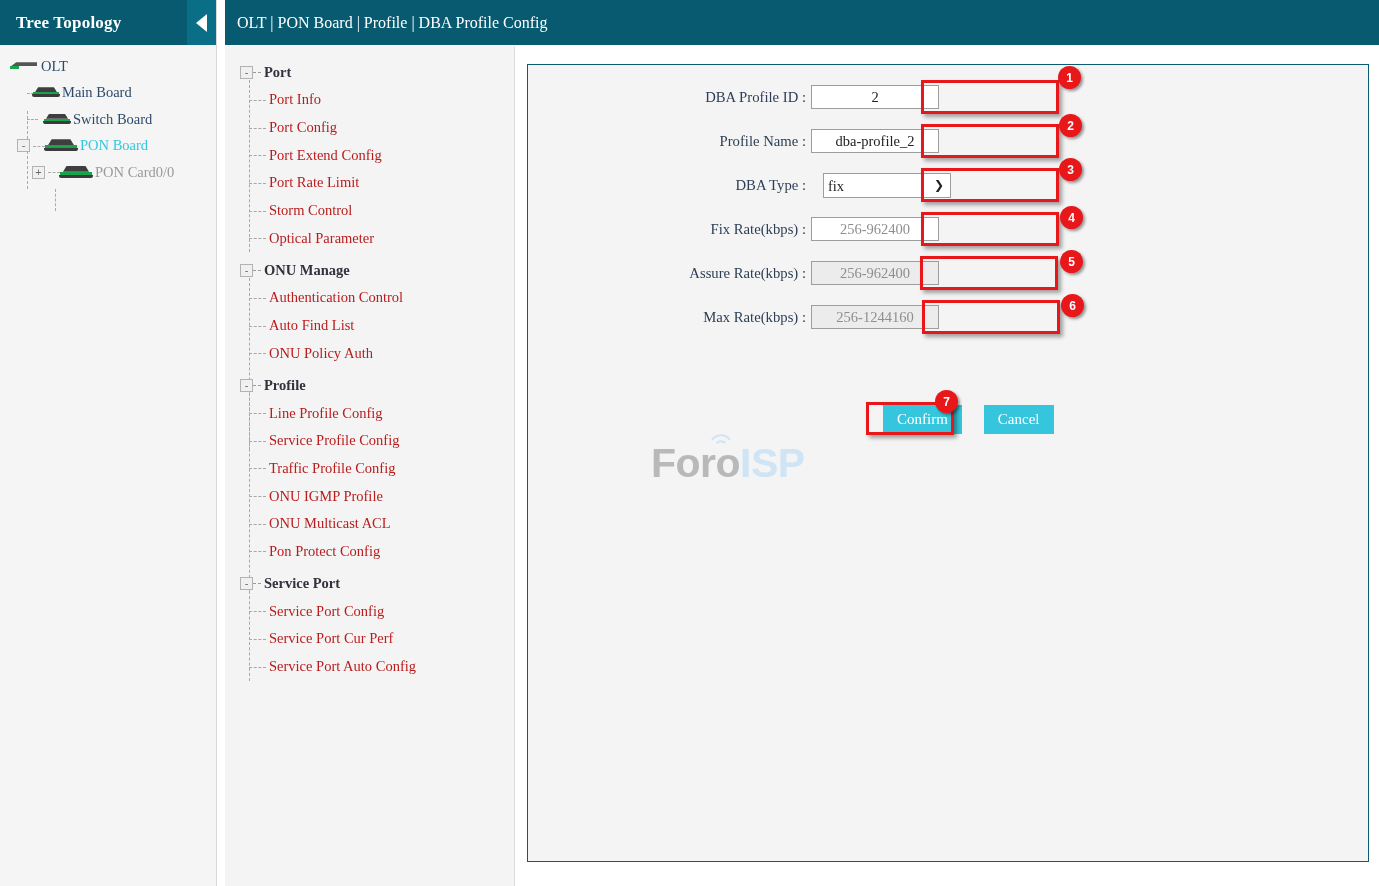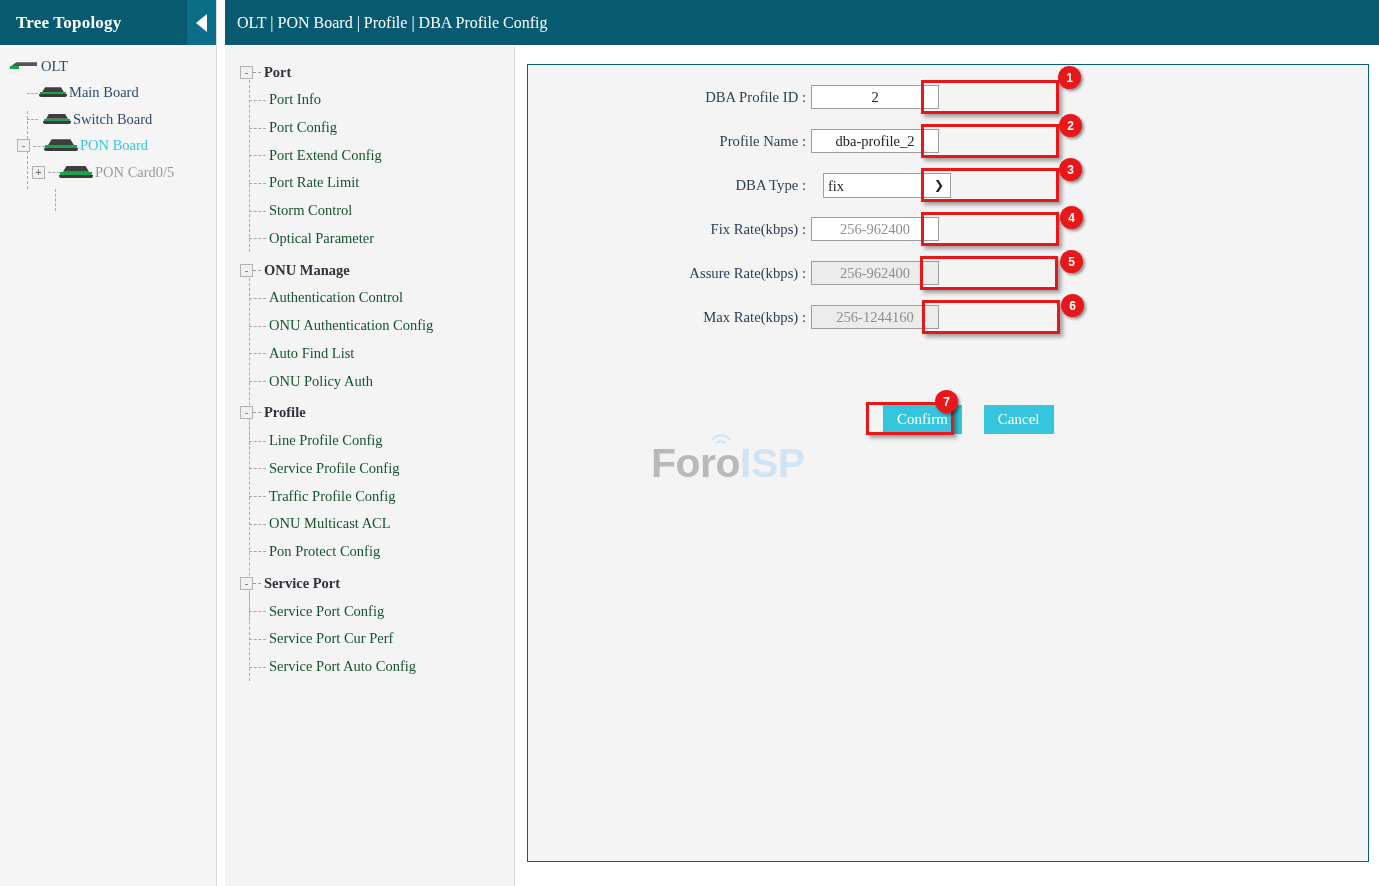--- a/index.html
+++ b/index.html
@@ -92,21 +92,21 @@
     position: absolute; left: 225px; top: 46px; width: 290px; height: 840px;
     background: #f4f4f4; border-right: 1px solid #dcdcdc;
     overflow: hidden;
   }
   #menu-inner { position: relative; padding-top: 12px; }
   .mgroup { position: relative; }
   .ghead { position: relative; height: 28px; display: flex; align-items: center; padding-left: 15px; }
   .ghead .gdash { width: 8px; border-top: 1px dashed #999; margin: 0 3px 0 0; }
   .ghead .glabel { font-size: 14.5px; color: #32323e; font-weight: bold; }
   .mitem { position: relative; height: 27.7px; display: flex; align-items: center; padding-left: 44px; }
-  .mitem .mlabel { font-size: 14.5px; color: #14532d; white-space: nowrap; cursor: pointer; }
+  .mitem .mlabel { font-size: 14.5px; color: #b91c1c; white-space: nowrap; cursor: pointer; }
   .mitem .mlabel.active { color: #33c7e0; }
   .mitem .conn { position: absolute; left: 24px; top: 50%; width: 17px; border-top: 1px dashed #a8a8a8; }
   .mstem { position: absolute; left: 24px; border-left: 1px dashed #a8a8a8; }
 
   
   #content {
     position: absolute; left: 516px; top: 46px; width: 863px; height: 840px;
     background: #ffffff;
   }
   #form-panel {
@@ -190,21 +190,21 @@
 
       <div class="tnode" style="padding-left:9px;">
         <span class="dev-ico root">
           <span class="top"></span>
             <span class="base"></span>
             <span class="bar"></span>
         </span>
         <span class="tlabel dark">OLT</span>
       </div>
 
-      <div class="tnode" style="padding-left:18px;">
+      <div class="tnode" style="padding-left:11px;">
         <span class="hline" style="left:27px; top:13px; width:11px;"></span>
         <span style="width:21px;"></span>
         <span class="dev-ico small">
           <span class="top"></span>
             <span class="base"></span>
             <span class="bar"></span>
         </span>
         <span class="tlabel dark">Main Board</span>
       </div>
 
@@ -233,21 +233,21 @@
 
       <div class="tnode" style="padding-left:32px;">
         <span class="expander">+</span>
         <span class="hline" style="left:48px; top:13px; width:12px;"></span>
         <span style="width:14px;"></span>
         <span class="dev-ico">
           <span class="top"></span>
             <span class="base"></span>
             <span class="bar"></span>
         </span>
-        <span class="tlabel grey">PON Card0/5</span>
+        <span class="tlabel grey">PON Card0/0</span>
       </div>
     </div>
   </div>
 
   <div id="topbar">
     <span id="breadcrumb">OLT | PON Board | Profile | DBA Profile Config</span>
   </div>
 
   <div id="menu-panel">
     <div id="menu-inner">
@@ -294,24 +294,20 @@
           <span class="glabel">ONU Manage</span>
         </div>
         <div style="position:relative;">
           <div class="mstem" style="top:-6px; height:172px;"></div>
           <div class="mitem">
             <span class="conn"></span>
             <span class="mlabel">Authentication Control</span>
           </div>
           <div class="mitem">
             <span class="conn"></span>
-            <span class="mlabel">ONU Authentication Config</span>
-          </div>
-          <div class="mitem">
-            <span class="conn"></span>
             <span class="mlabel">Auto Find List</span>
           </div>
           <div class="mitem">
             <span class="conn"></span>
             <span class="mlabel">ONU Policy Auth</span>
           </div>
         </div>
       </div>
 
       <div class="mgroup" style="margin-top:4px;">
@@ -326,20 +322,24 @@
             <span class="conn"></span>
             <span class="mlabel">Line Profile Config</span>
           </div>
           <div class="mitem">
             <span class="conn"></span>
             <span class="mlabel">Service Profile Config</span>
           </div>
           <div class="mitem">
             <span class="conn"></span>
             <span class="mlabel">Traffic Profile Config</span>
+          </div>
+          <div class="mitem">
+            <span class="conn"></span>
+            <span class="mlabel">ONU IGMP Profile</span>
           </div>
           <div class="mitem">
             <span class="conn"></span>
             <span class="mlabel">ONU Multicast ACL</span>
           </div>
           <div class="mitem">
             <span class="conn"></span>
             <span class="mlabel">Pon Protect Config</span>
           </div>
         </div>

